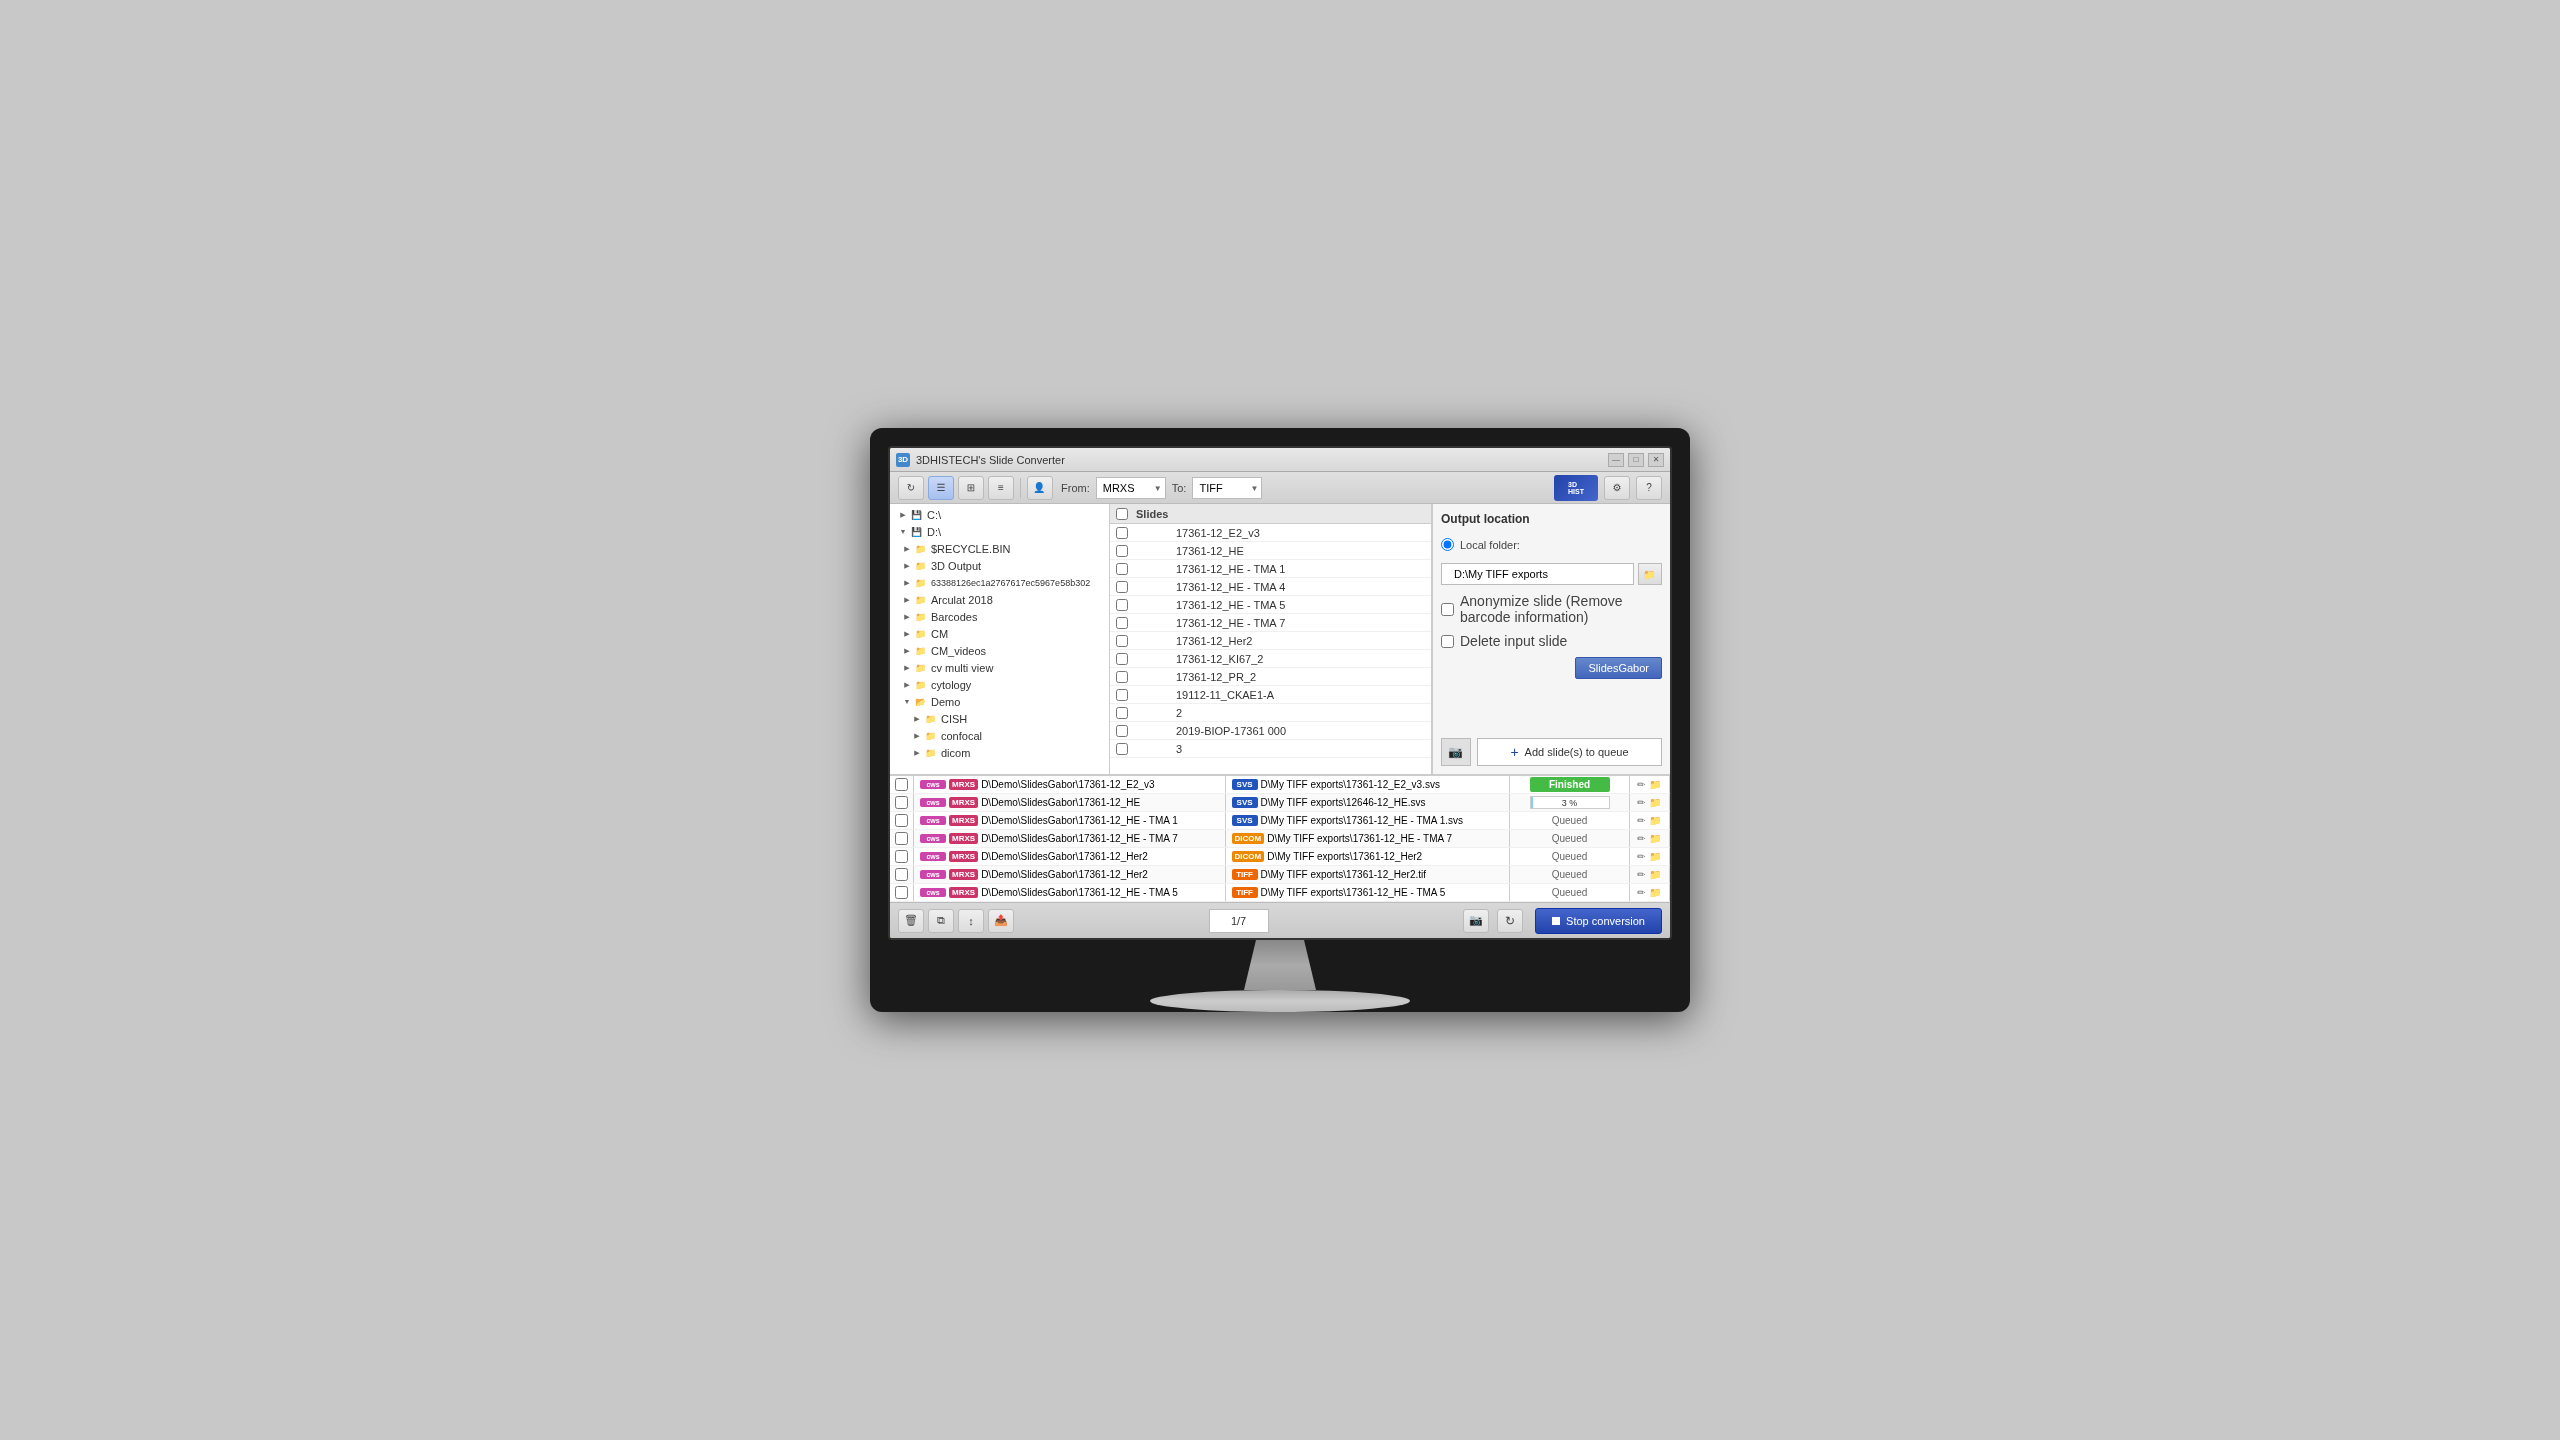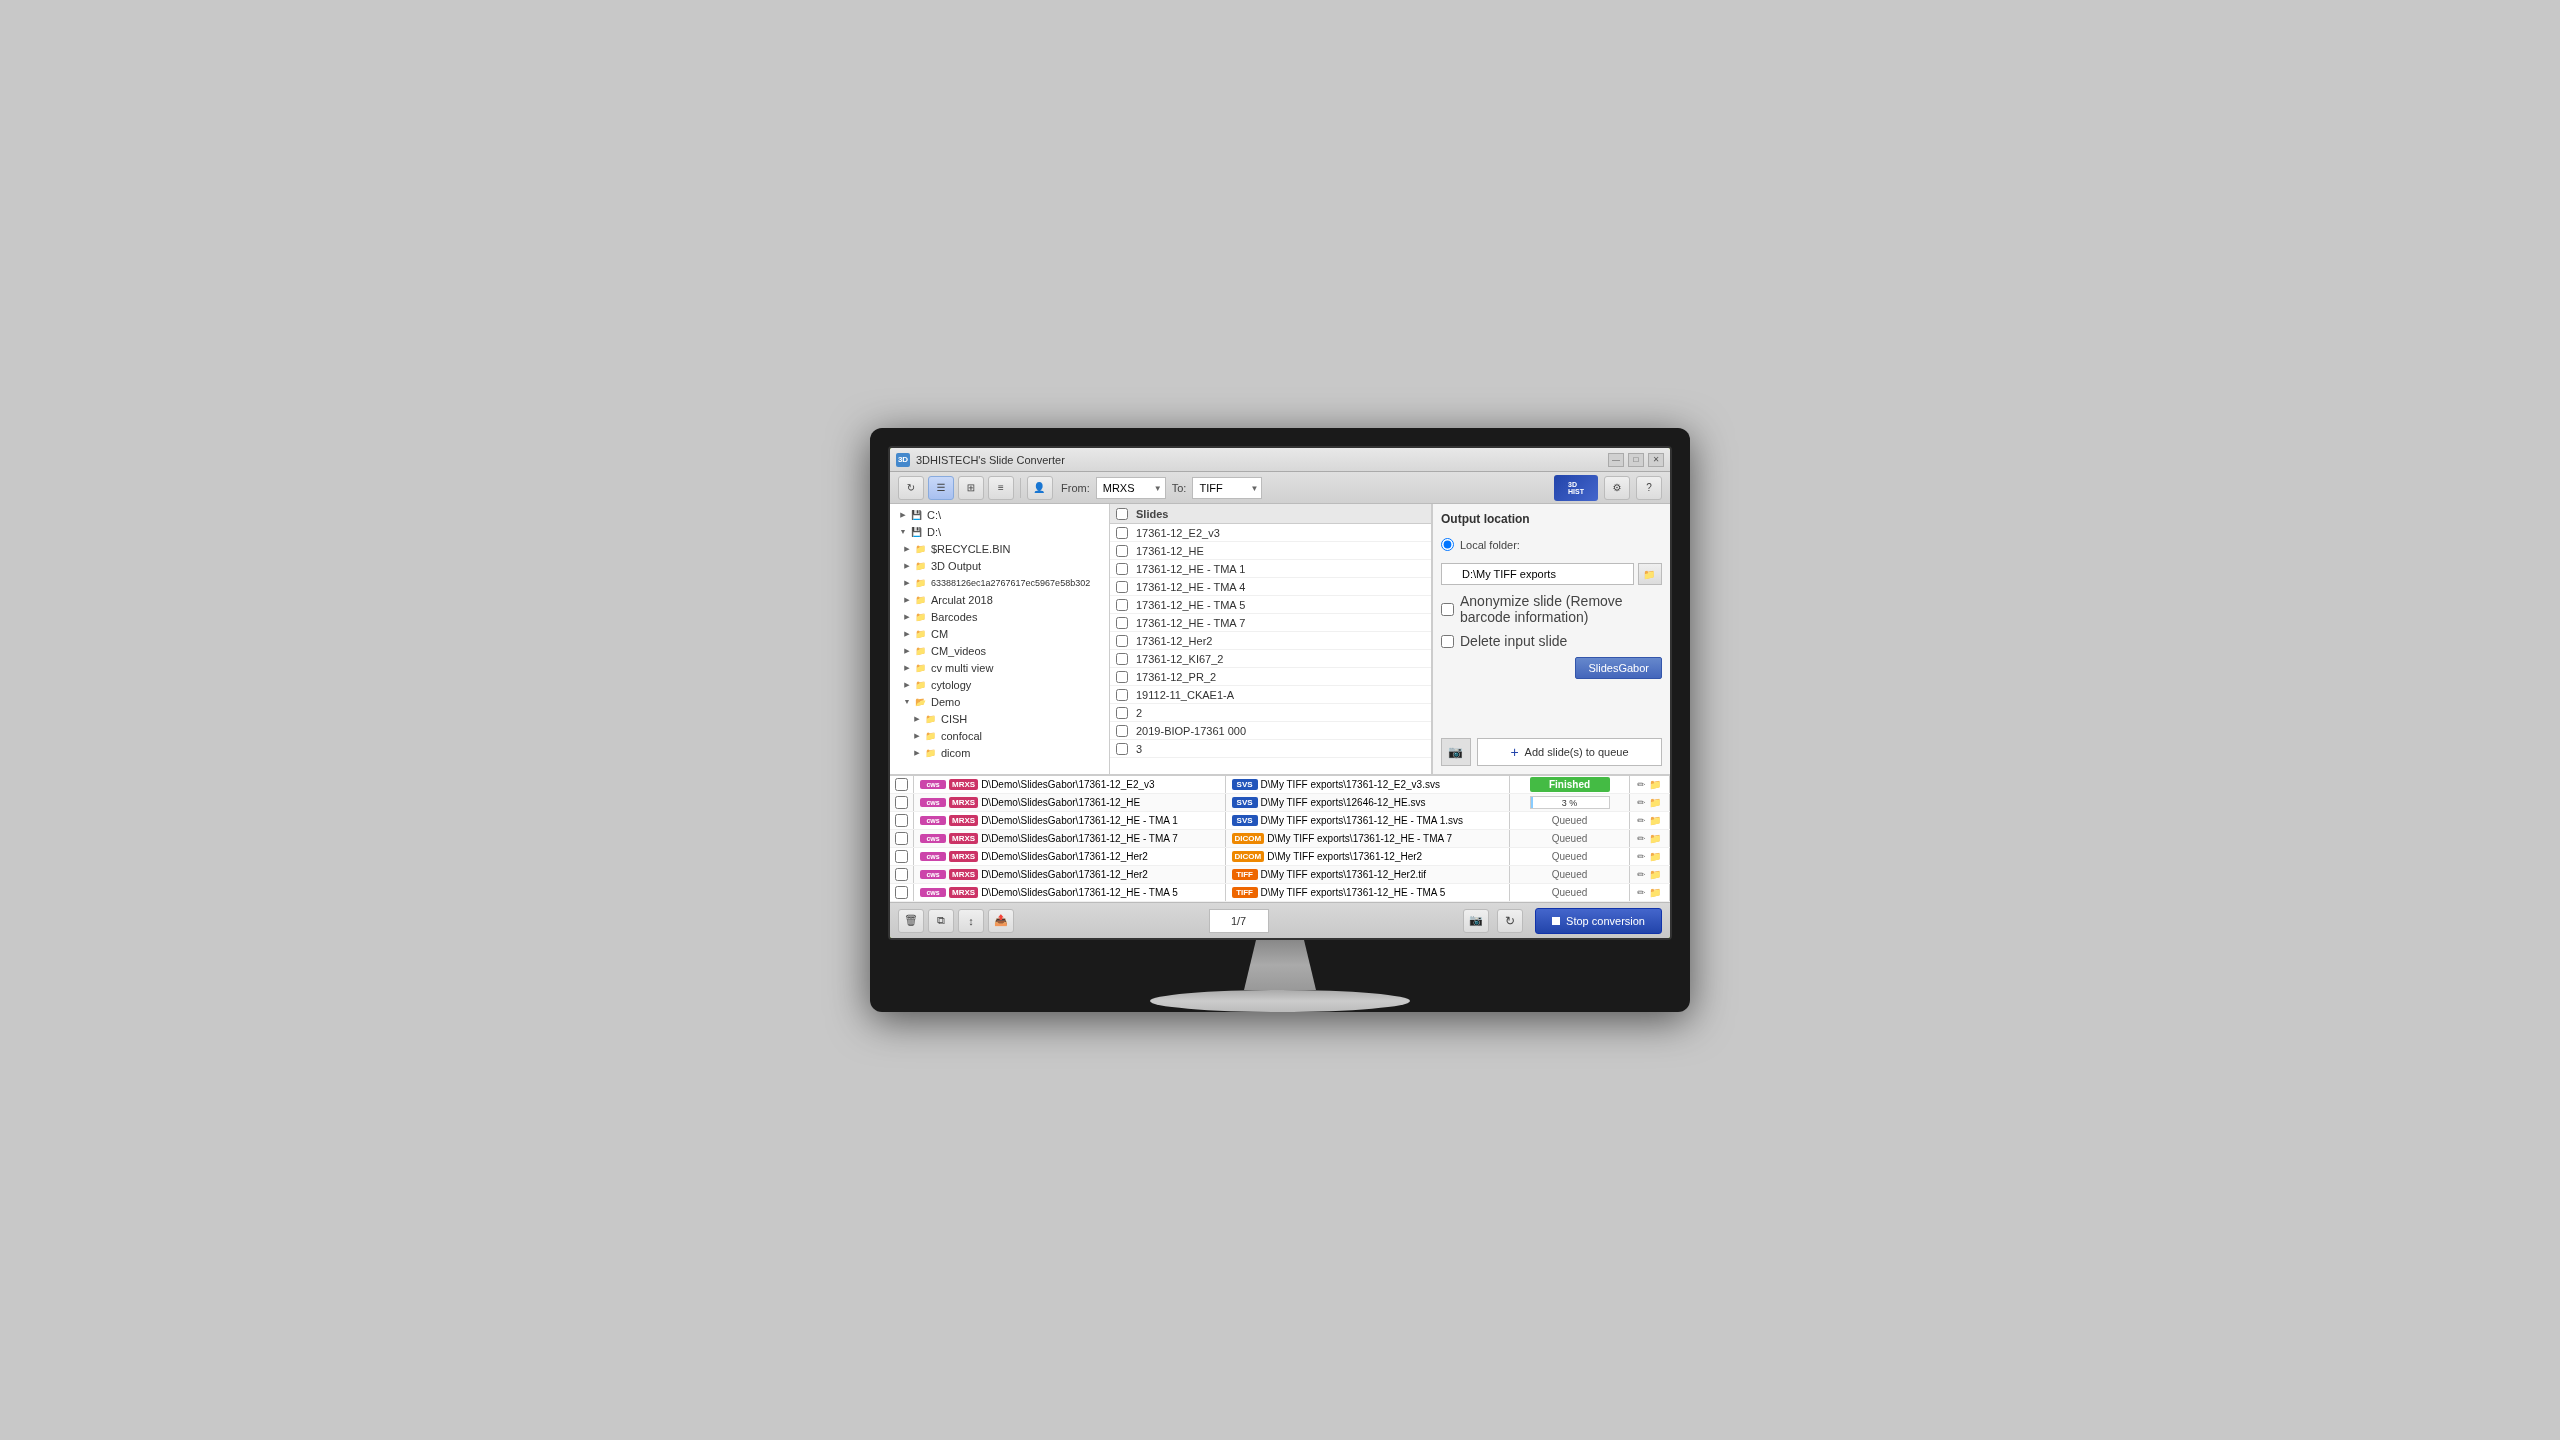--- a/index.html
+++ b/index.html
@@ -256,20 +256,21 @@
 
     .slide-item {
       display: flex;
       align-items: center;
       height: 18px;
       padding: 0 6px;
       border-bottom: 1px solid #f0f0f0;
       font-size: 11px;
       color: #333;
       cursor: pointer;
+      gap: 40px;
     }
 
     .slide-checkbox {
       width: 12px;
       height: 12px;
       margin-right: 8px;
       cursor: pointer;
     }
 
     
@@ -305,21 +306,21 @@
       align-items: center;
       gap: 4px;
     }
 
     .folder-input {
       flex: 1;
       height: 22px;
       border: 1px solid #bbb;
       background: white;
       font-size: 11px;
-      padding: 0 20px;
+      padding: 0 12px;
     }
 
     .browse-btn {
       width: 24px;
       height: 22px;
       background: linear-gradient(to bottom, #efefef, #dcdcdc);
       border: 1px solid #bbb;
       cursor: pointer;
       display: flex; align-items: center; justify-content: center;
       font-size: 10px;

